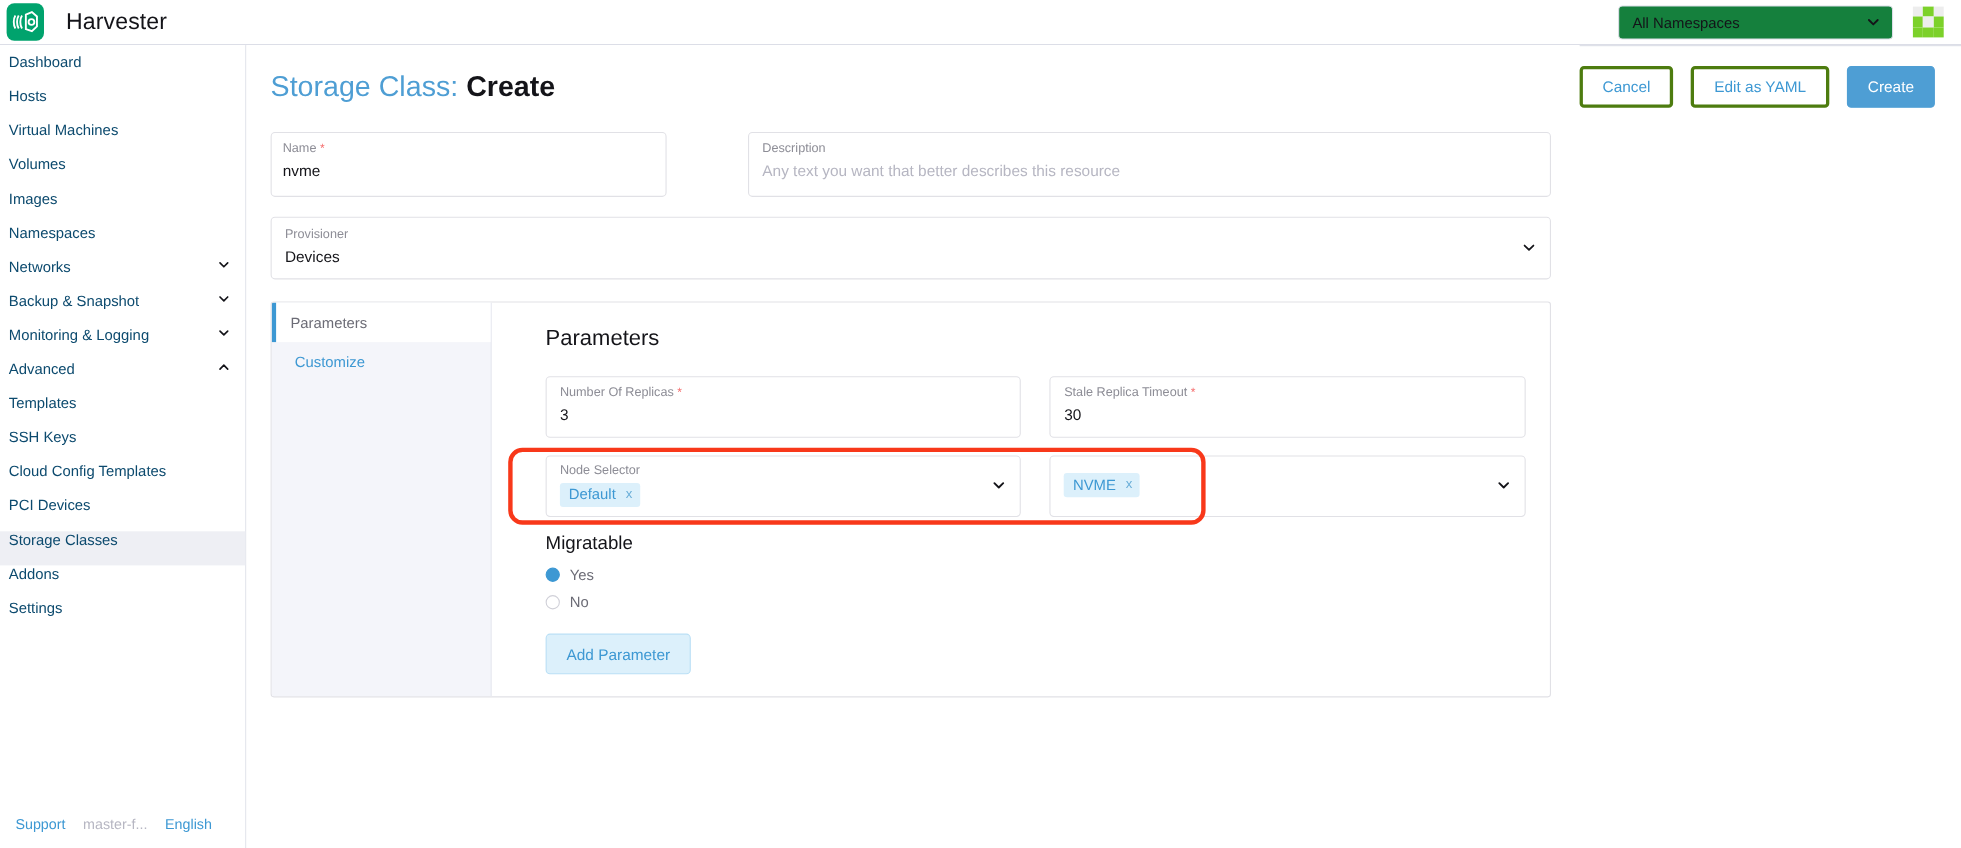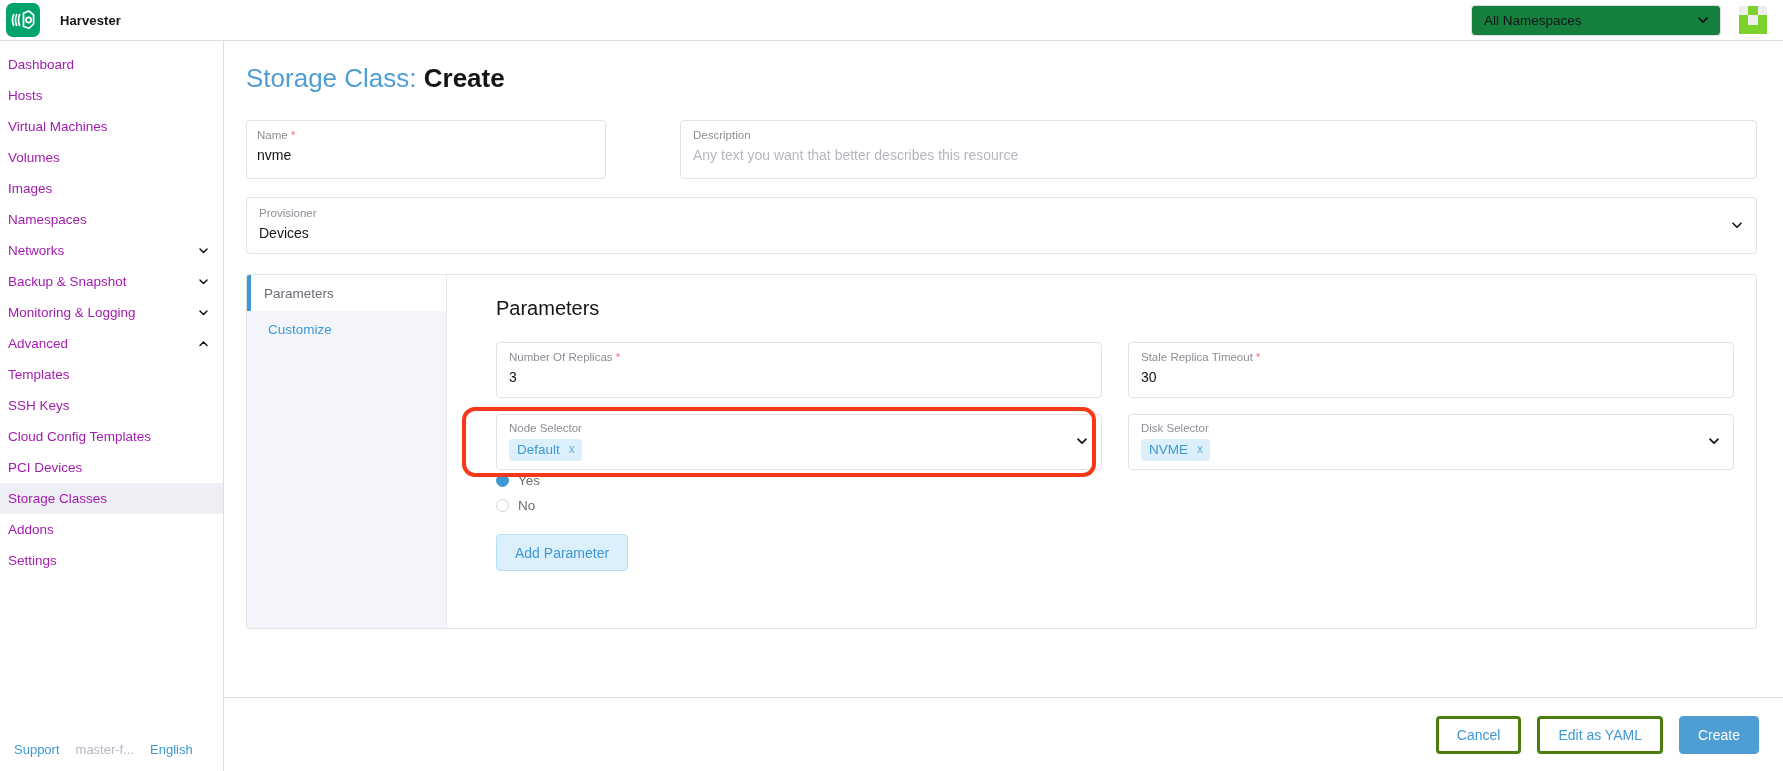--- a/index.html
+++ b/index.html
@@ -21,21 +21,21 @@
     background: #fff;
     padding: 0 8px 0 6px;
   }
   .logo-box {
     width: 34px; height: 34px; border-radius: 7px;
     background: #00A36D;
     display: flex; align-items: center; justify-content: center;
     flex: 0 0 auto;
   }
   .brand {
-    font-size: 13px; font-weight: 700; color: #141419;
+    font-size: 21px; font-weight: 400; color: #141419;
     margin-left: 20px; letter-spacing: .1px;
   }
   .header-spacer { flex: 1 1 auto; }
   .ns-select {
     width: 250px; height: 31px;
     border: 1px solid #dcdee7; border-radius: 4px;
     background: #15803d;
     display: flex; align-items: center;
     padding: 0 10px 0 12px;
     font-size: 13.5px; color: #141419;
@@ -59,25 +59,25 @@
   .sidebar {
     width: 224px; min-width: 224px;
     border-right: 1px solid #dcdee7;
     background: #fff;
     display: flex; flex-direction: column;
     padding-top: 8px;
     position: relative;
   }
   .nav-list { flex: 1 1 auto; }
   .nav-item {
-    display: flex; align-items: center;
+    display: flex; 
     height: 31px;
     padding: 0 14px 0 8px;
     font-size: 13.5px;
-    color: #a21caf;
+    color: #0c4a6e;
     cursor: pointer;
   }
   .nav-item.sub { padding-left: 8px; }
   .nav-item .nl { flex: 1 1 auto; white-space: nowrap; }
   .nav-item.active { background: #EEEFF4; }
   .chev {
     width: 11px; height: 11px; flex: 0 0 auto;
     display: inline-block;
   }
   .chev svg { display: block; }
@@ -85,21 +85,21 @@
     display: flex; align-items: center; gap: 16px;
     padding: 0 0 14px 14px;
     font-size: 13px;
   }
   .lnk { color: #3D98D3; cursor: pointer; }
   .muted { color: #b6b6c2; }
 
   
   .main {
     flex: 1 1 auto; min-width: 0;
-    display: flex; flex-direction: column;
+    display: flex; flex-direction: row;
     background: #fff;
     position: relative;
   }
   .main-scroll {
     flex: 1 1 auto; min-height: 0;
     padding: 22px 26px 0 22px;
     overflow: hidden;
   }
   .page-title {
     font-size: 26px; font-weight: 400;
@@ -449,34 +449,34 @@
                 </div>
                 <span class="caret">
                   <svg width="14" height="14" viewBox="0 0 14 14">
                       <path d="M3 5.2 L7 9.2 L11 5.2" fill="none" stroke="#141419" stroke-width="1.7" stroke-linecap="round" stroke-linejoin="round"></path>
                     </svg>
                 </span>
               </div>
 
               <div class="field pfield selector">
                 <div class="inner">
-                  <div class="flabel">Disk Selector</div>
                   <span class="chip">
                     <span>NVME</span>
                     <span class="x">x</span>
                   </span>
                 </div>
                 <span class="caret">
                   <svg width="14" height="14" viewBox="0 0 14 14">
                       <path d="M3 5.2 L7 9.2 L11 5.2" fill="none" stroke="#141419" stroke-width="1.7" stroke-linecap="round" stroke-linejoin="round"></path>
                     </svg>
                 </span>
               </div>
             </div>
 
+            <h3>Migratable</h3>
 
             <div class="radio-row">
               <span class="radio on"></span>
               <span class="rl">Yes</span>
             </div>
             <div class="radio-row">
               <span class="radio"></span>
               <span class="rl">No</span>
             </div>
 

